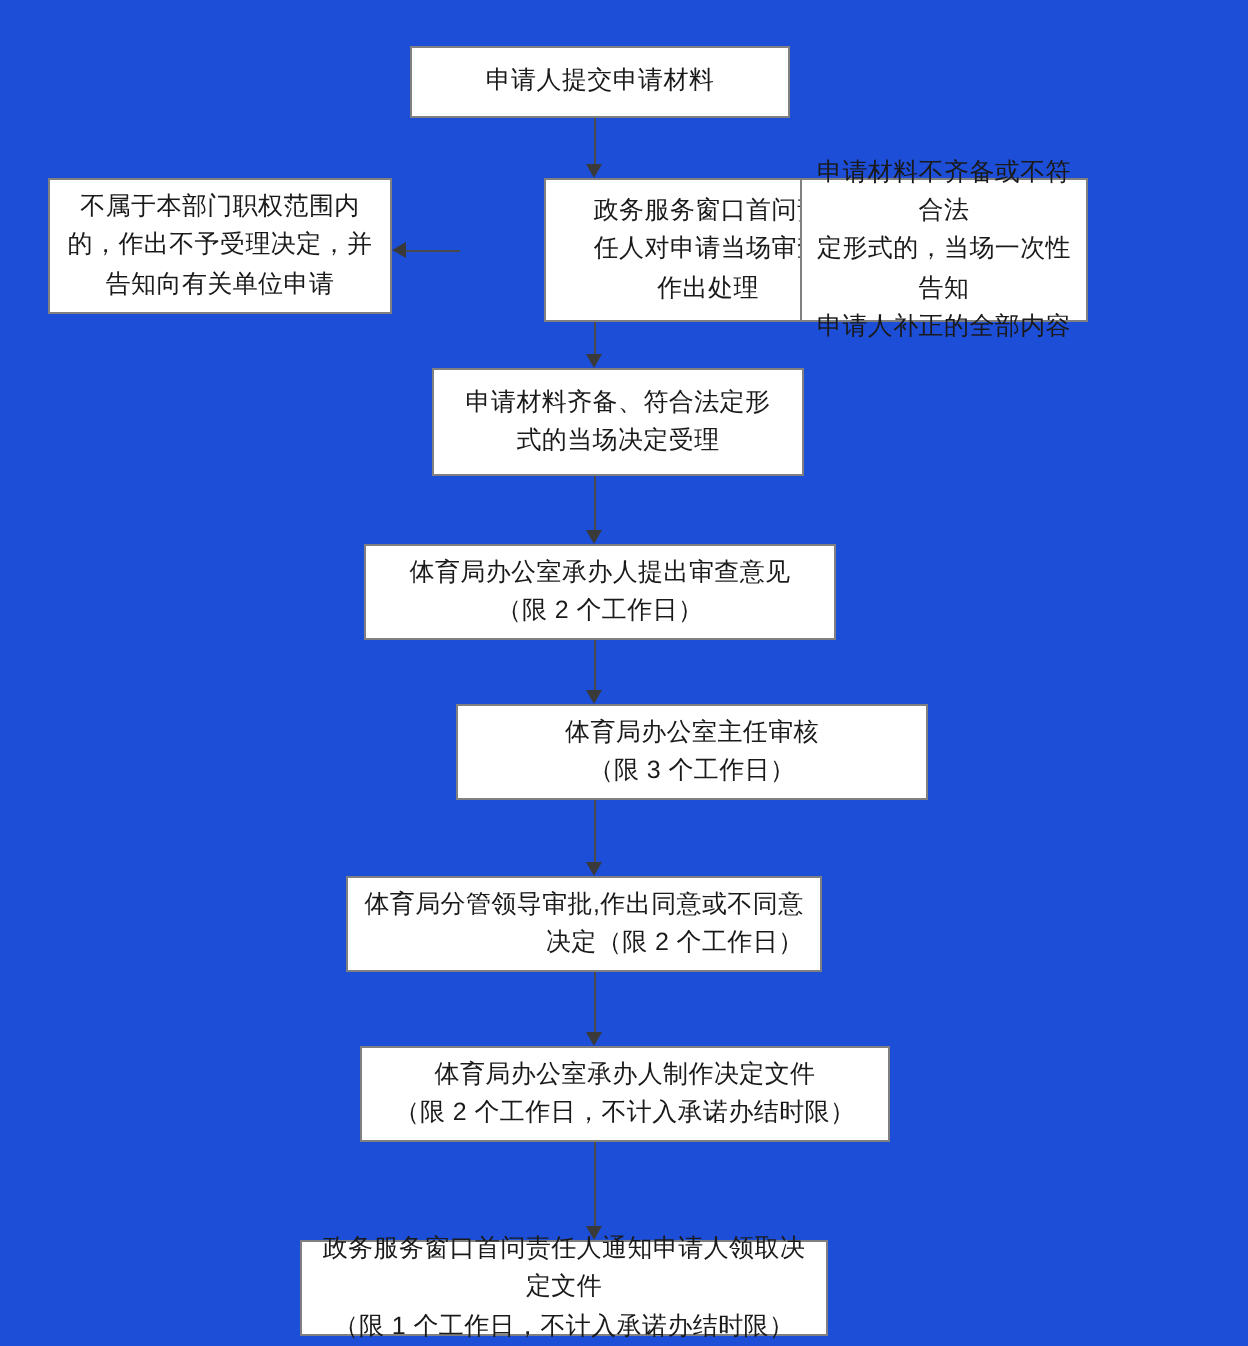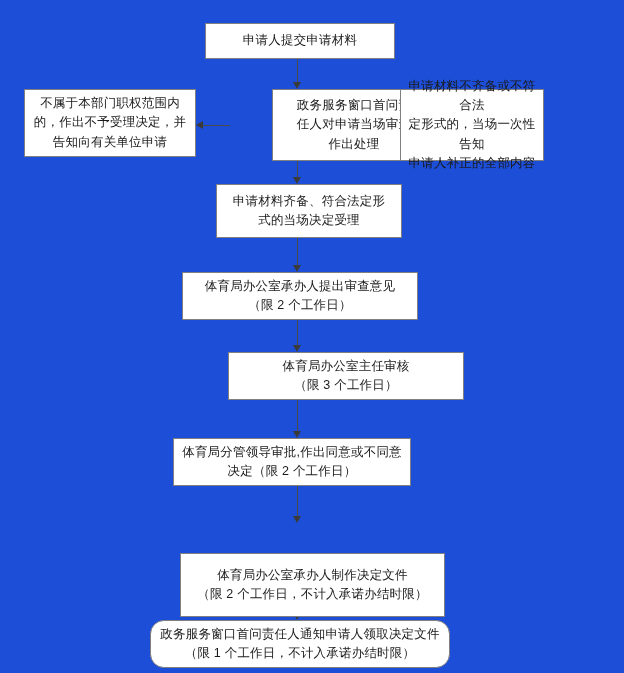--- a/index.html
+++ b/index.html
@@ -113,22 +113,22 @@
 
   <div class="node" style="left:216px; top:184px; width:186px; height:54px;font-family:Liberation Serif, serif;">申请材料齐备、符合法定形
 式的当场决定受理</div>
 
   <div class="node" style="left:182px; top:272px; width:236px; height:48px;">体育局办公室承办人提出审查意见
 （限 2 个工作日）</div>
 
   <div class="node" style="left:182px; top:352px; width:236px; height:48px;margin-left:46px;">体育局办公室主任审核
 （限 3 个工作日）</div>
 
-  <div class="node" style="left:173px; top:438px; width:238px; height:48px;">体育局分管领导审批,作出同意或不同意
+  <div class="node" style="left:173px; top:438px; width:238px; height:48px;text-align:right;">体育局分管领导审批,作出同意或不同意
 决定（限 2 个工作日）</div>
 
-  <div class="node" style="left:180px; top:523px; width:265px; height:64px;margin-top:30px;">体育局办公室承办人制作决定文件
+  <div class="node" style="left:180px; top:523px; width:265px; height:48px;">体育局办公室承办人制作决定文件
 （限 2 个工作日，不计入承诺办结时限）</div>
 
-  <div class="node" style="left:150px; top:620px; width:300px; height:48px;border-radius:14px;">政务服务窗口首问责任人通知申请人领取决定文件
+  <div class="node" style="left:150px; top:620px; width:264px; height:48px;">政务服务窗口首问责任人通知申请人领取决定文件
 （限 1 个工作日，不计入承诺办结时限）</div>
 
 </div>
 
 </body></html>

